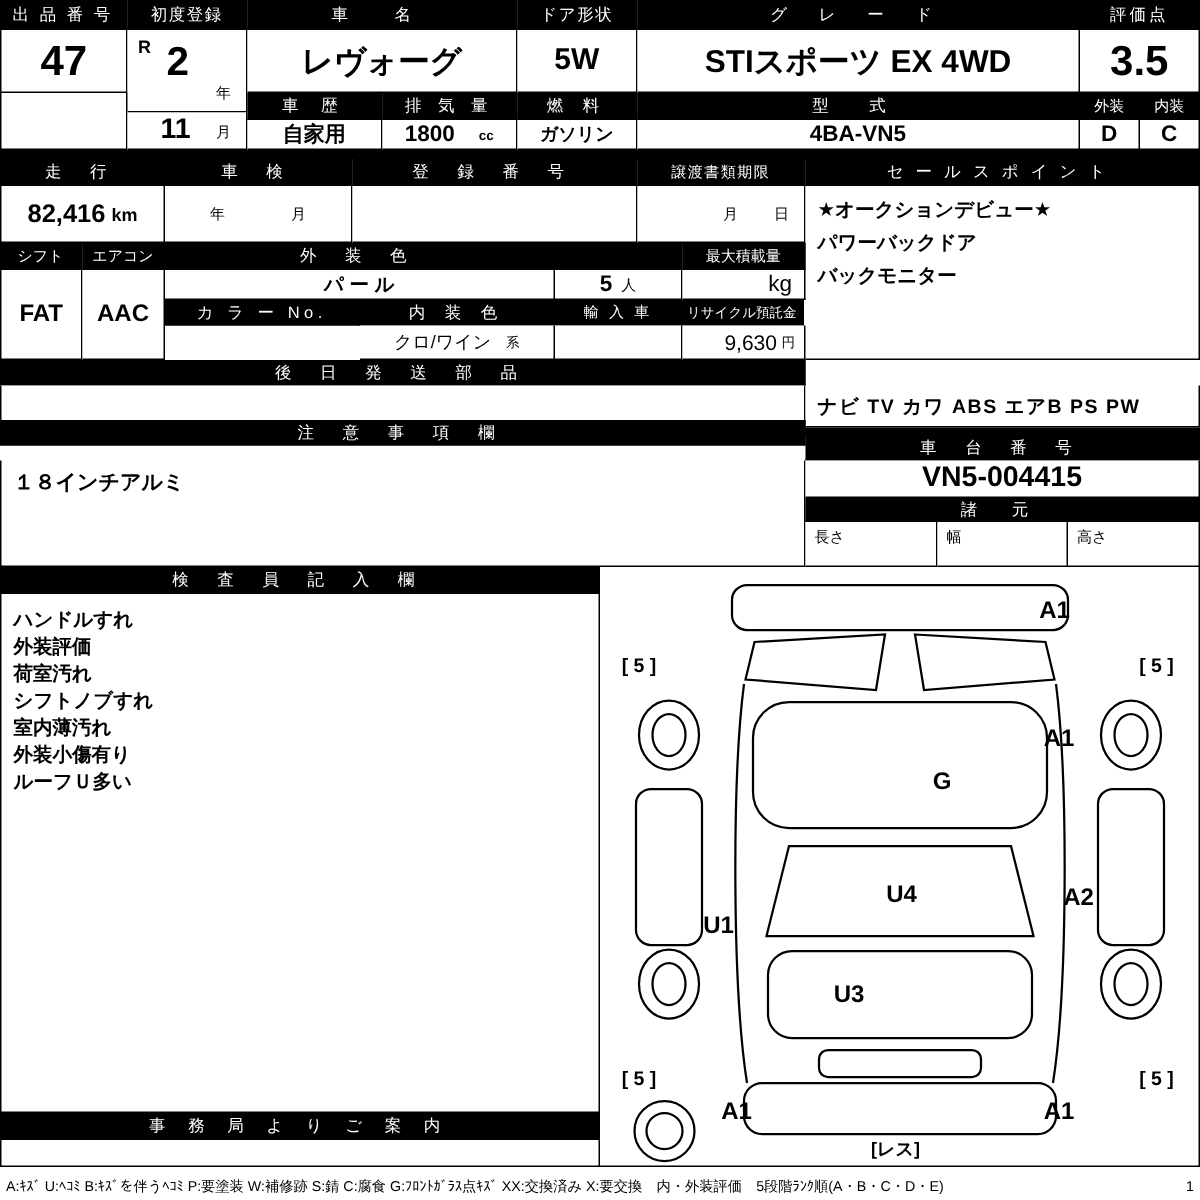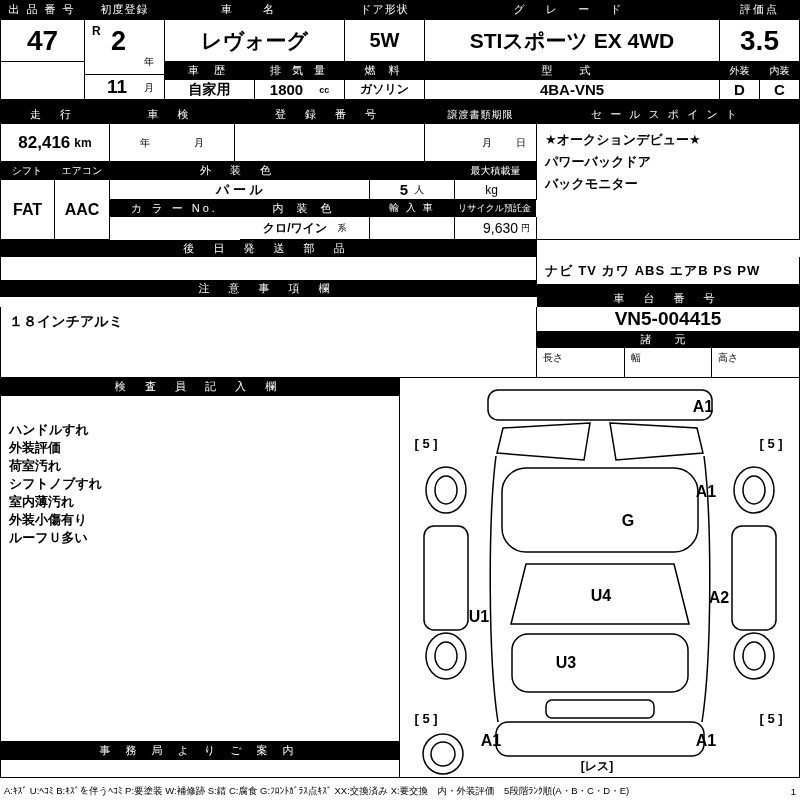--- a/index.html
+++ b/index.html
@@ -94,31 +94,31 @@
   <div class="cell hdr" style="left:370px;top:162px;width:85px;height:18px;font-size:10px;letter-spacing:2px"></div>
   <div class="cell hdr" style="left:455px;top:162px;width:82px;height:18px;font-size:10px;letter-spacing:0">最大積載量</div>
 
   <div class="cell val edge-l" style="left:0;top:180px;width:55px;height:60px;font-size:16px">FAT</div>
   <div class="cell val" style="left:55px;top:180px;width:55px;height:60px;font-size:16px">AAC</div>
   <div class="cell val" style="left:110px;top:180px;width:260px;height:20px;font-size:13px">パ ー ル</div>
   <div class="cell val" style="left:370px;top:180px;width:85px;height:20px">
     <span style="font-size:15px;font-weight:bold">5</span>
     <span class="unit" style="font-size:10px;margin-left:6px;font-weight:normal">人</span>
   </div>
-  <div class="cell val" style="left:455px;top:180px;width:82px;height:20px;justify-content:center;padding-right:8px;font-weight:normal;font-size:12px">
+  <div class="cell val" style="left:455px;top:180px;width:82px;height:20px;justify-content:flex-end;padding-right:8px;font-weight:normal;font-size:15px">
     <span>kg</span>
   </div>
 
   <div class="cell hdr" style="left:110px;top:200px;width:130px;height:17px;letter-spacing:3px">カ ラ ー No.</div>
   <div class="cell hdr" style="left:240px;top:200px;width:130px;height:17px;letter-spacing:5px">内 装 色</div>
   <div class="cell hdr" style="left:370px;top:200px;width:85px;height:17px;font-size:10px;letter-spacing:2px">輸 入 車</div>
   <div class="cell hdr" style="left:454px;top:200px;width:82px;height:17px;font-size:9px;letter-spacing:0">リサイクル預託金</div>
 
   <div class="cell val" style="left:240px;top:217px;width:130px;height:23px">
-    <span style="font-size:12px;font-weight:bold">クロ/ワイン</span>
+    <span style="font-size:12px;font-weight:normal">クロ/ワイン</span>
     <span style="font-size:9px;margin-left:10px;font-weight:normal">系</span>
   </div>
   <div class="cell" style="left:370px;top:217px;width:85px;height:23px"></div>
   <div class="cell val" style="left:455px;top:217px;width:82px;height:23px;justify-content:flex-end;padding-right:6px">
     <span style="font-size:14px;font-weight:normal">9,630</span>
     <span style="font-size:9px;margin-left:3px;font-weight:normal">円</span>
   </div>
 
   <div class="cell hdr" style="left:0;top:240px;width:537px;height:17px;letter-spacing:8px">後 日 発 送 部 品</div>
   <div class="cell edge-l" style="left:0;top:257px;width:537px;height:28px"></div>
@@ -129,21 +129,21 @@
   <div class="cell hdr" style="left:0;top:280px;width:537px;height:17px;letter-spacing:8px">注 意 事 項 欄</div>
   <div class="cell edge-l" style="left:0;top:307px;width:537px;height:71px;padding:6px 8px;font-weight:bold;font-size:14px">１８インチアルミ</div>
   <div class="cell hdr" style="left:537px;top:290px;width:263px;height:17px;letter-spacing:8px">車 台 番 号</div>
   <div class="cell val" style="left:537px;top:307px;width:263px;height:25px;font-size:19px">VN5-004415</div>
   <div class="cell hdr" style="left:537px;top:332px;width:263px;height:16px;letter-spacing:10px">諸 元</div>
   <div class="cell" style="left:537px;top:348px;width:88px;height:30px;font-size:10px;padding:3px 0 0 6px">長さ</div>
   <div class="cell" style="left:625px;top:348px;width:87px;height:30px;font-size:10px;padding:3px 0 0 6px">幅</div>
   <div class="cell" style="left:712px;top:348px;width:88px;height:30px;font-size:10px;padding:3px 0 0 6px">高さ</div>
 
   <div class="cell hdr" style="left:0;top:378px;width:400px;height:18px;letter-spacing:8px">検 査 員 記 入 欄</div>
-  <div class="cell insp edge-l" style="left:0;top:396px;width:400px;height:346px;padding:25px 8px;font-weight:bold">
+  <div class="cell insp edge-l" style="left:0;top:396px;width:400px;height:346px;padding:8px 8px;font-weight:bold">
     <div>ハンドルすれ</div>
     <div>外装評価</div>
     <div>荷室汚れ</div>
     <div>シフトノブすれ</div>
     <div>室内薄汚れ</div>
     <div>外装小傷有り</div>
     <div>ルーフＵ多い</div>
   </div>
   <div class="cell hdr" style="left:0;top:742px;width:400px;height:18px;letter-spacing:6px">事 務 局 よ り ご 案 内</div>
   <div class="cell edge-l" style="left:0;top:760px;width:400px;height:18px"></div>

